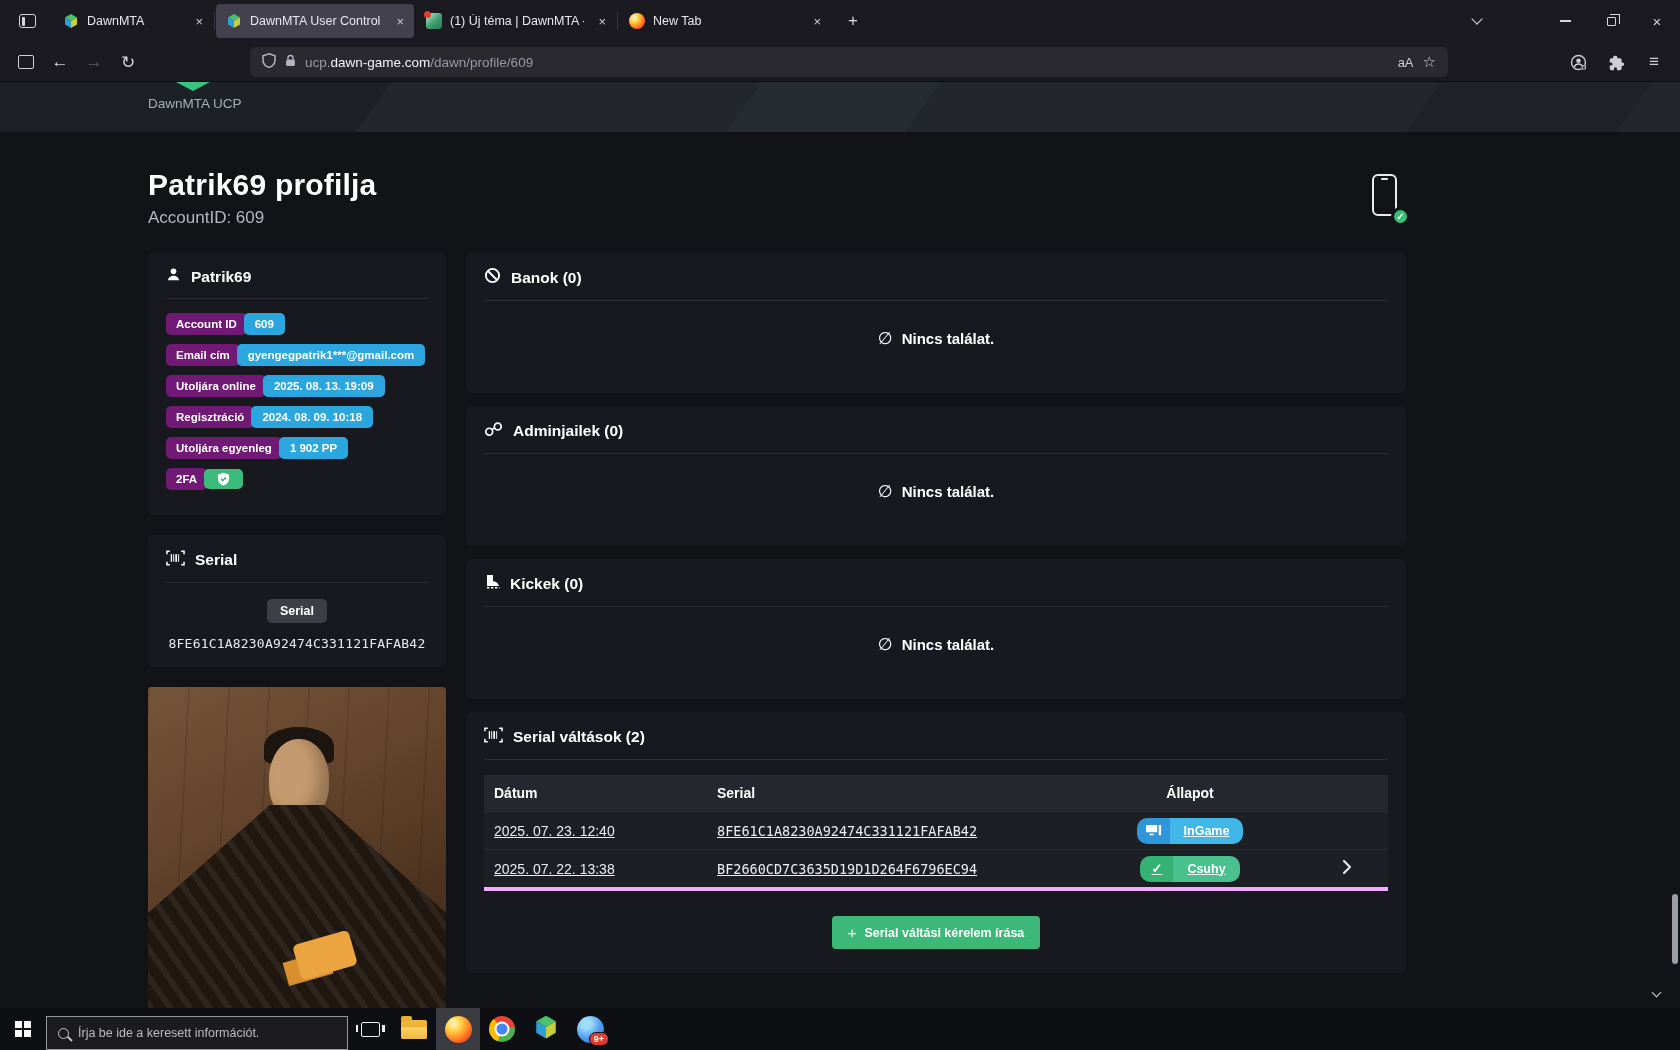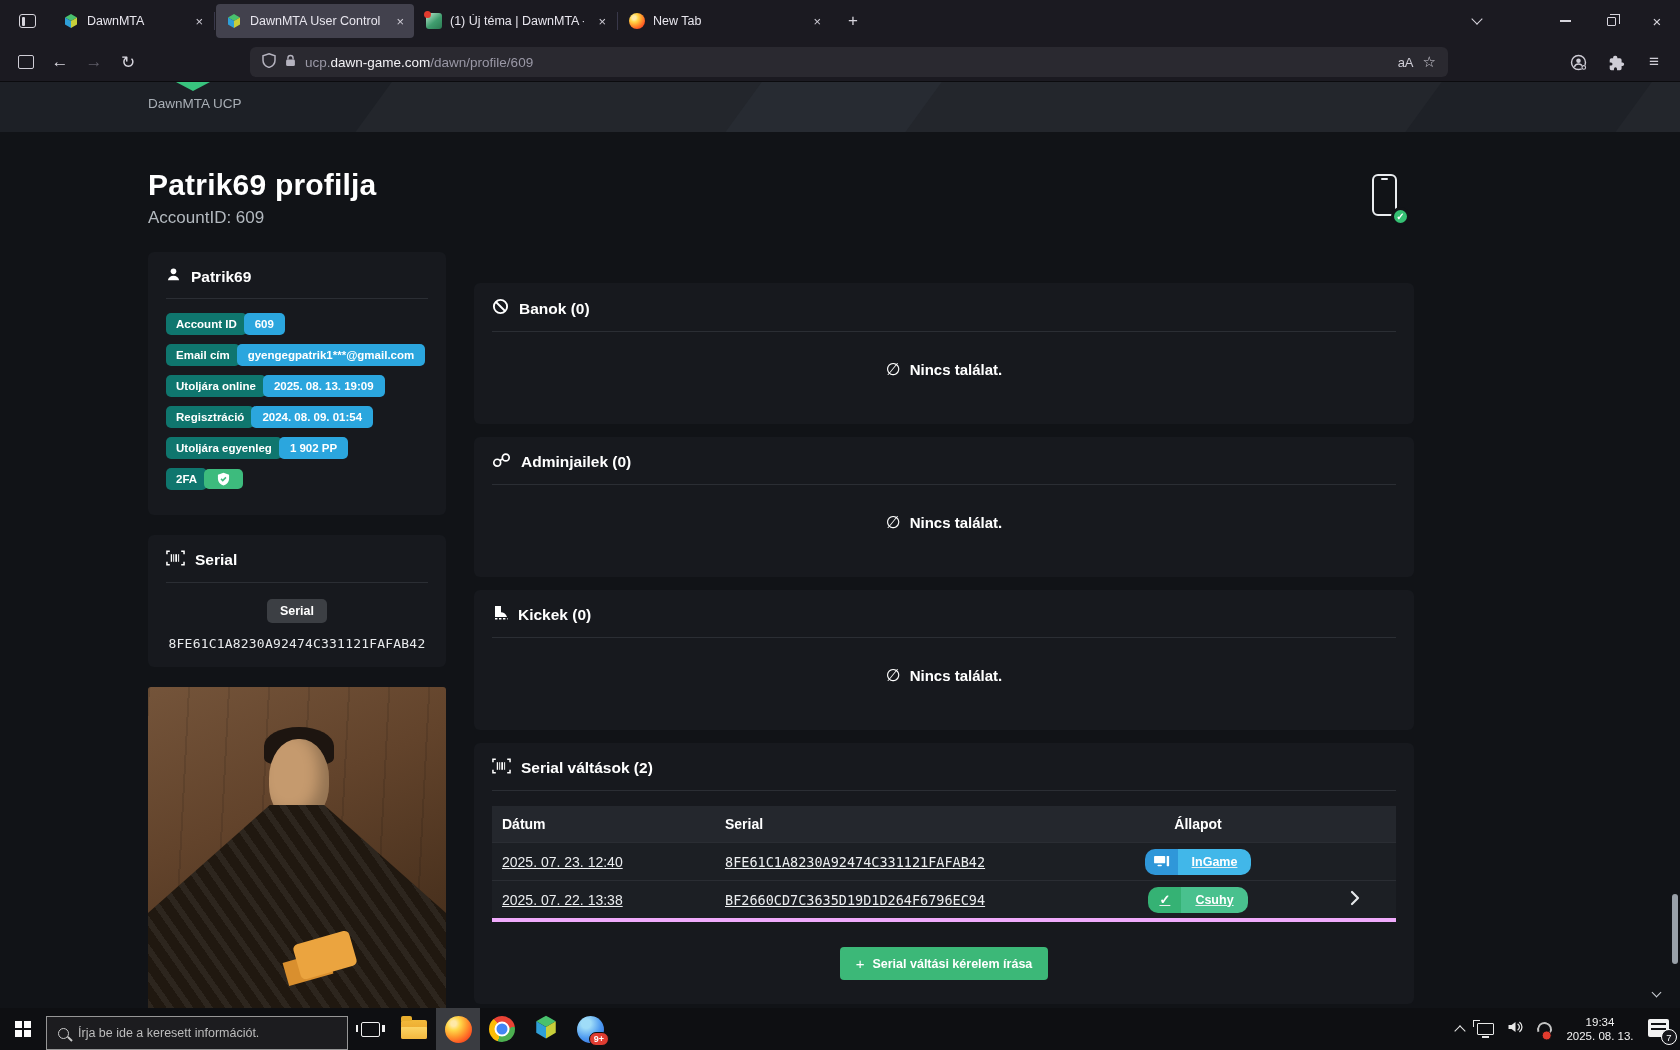--- a/index.html
+++ b/index.html
@@ -55,31 +55,31 @@
   .logo-text { position:absolute; left:148px; top:14px; font-size:13.5px; color:#a9afb6; }
 
   .content { position:relative; padding:36px 0 0 148px; width:1554px; }
   .page-title { font-size:30px; font-weight:bold; color:#fff; letter-spacing:.2px; }
   .page-sub { margin-top:6px; font-size:17px; color:#b3b9bf; }
   .phone-wrap { position:absolute; left:1372px; top:92px; width:40px; height:52px; }
   .phone-body { width:25px; height:42px; border:2.6px solid #e9ecef; border-radius:6px; position:relative; }
   .phone-body:before { content:""; position:absolute; left:7px; top:1.5px; width:7px; height:2px; border-radius:2px; background:#e9ecef; }
   .phone-check { position:absolute; right:2px; bottom:0; width:19px; height:19px; border-radius:50%; background:#35c073; border:3px solid #111317; color:#fff; font-size:10px; font-weight:bold; display:flex; align-items:center; justify-content:center; }
 
-  .columns { display:flex; gap:28px; margin-top:24px;align-items:flex-end; }
+  .columns { display:flex; gap:20px; margin-top:24px; }
   .col-left { width:298px; }
   .col-right { width:940px; }
   .card { background:#17191e; border-radius:6px; padding:15px 18px 16px; }
   .col-left .card { margin-bottom:20px; }
   .col-right .card { margin-bottom:13px; }
   .card-title { display:flex; align-items:center; gap:10px; color:#fff; font-weight:bold; font-size:15.5px; padding-bottom:12px; border-bottom:1px solid #2b2e34; }
 
   .frows { padding-top:14px; }
   .frow { display:flex; align-items:center; margin-bottom:9px; }
-  .flabel { background:#0f766e; color:#fff; font-size:11.5px; font-weight:bold; padding:4px 10px; border-radius:5px; line-height:14px; white-space:nowrap; }
+  .flabel { background:#701a75; color:#fff; font-size:11.5px; font-weight:bold; padding:4px 10px; border-radius:5px; line-height:14px; white-space:nowrap; }
   .fvalue { position:relative; background:#2ba6de; color:#fff; font-size:11.5px; font-weight:bold; padding:4px 11px; border-radius:5px; line-height:14px; margin-left:-3px; white-space:nowrap; }
   .fvalue.green { background:#3dbb7d; padding:3px 13px; display:flex; align-items:center; }
 
   .serial-badge { display:table; margin:16px auto 0; background:#3c3f44; color:#fff; font-size:12.5px; font-weight:bold; padding:5px 13px; border-radius:5px; }
   .serial-num { text-align:center; margin-top:13px; font-family:"DejaVu Sans Mono",monospace; font-size:13px; color:#e8eaec; letter-spacing:.2px; }
 
   .game-img { position:relative; width:298px; height:330px; border-radius:3px; overflow:hidden;
     background:linear-gradient(155deg,#74543a 0%,#62432b 38%,#4c331f 72%,#3a2718 100%); }
   .gi-planks { position:absolute; inset:0; background:repeating-linear-gradient(93deg, rgba(0,0,0,.10) 0 2px, transparent 2px 40px); }
   .gi-hair { position:absolute; left:116px; top:40px; width:70px; height:38px; border-radius:50% 50% 20% 20%; background:#1d1510; }
@@ -279,21 +279,21 @@
               <div class="frow">
                 <span class="flabel">Email cím</span>
                 <span class="fvalue">gyengegpatrik1***@gmail.com</span>
               </div>
               <div class="frow">
                 <span class="flabel">Utoljára online</span>
                 <span class="fvalue">2025. 08. 13. 19:09</span>
               </div>
               <div class="frow">
                 <span class="flabel">Regisztráció</span>
-                <span class="fvalue">2024. 08. 09. 01:54</span>
+                <span class="fvalue">2024. 08. 09. 10:18</span>
               </div>
               <div class="frow">
                 <span class="flabel">Utoljára egyenleg</span>
                 <span class="fvalue">1 902 PP</span>
               </div>
               <div class="frow">
                 <span class="flabel">2FA</span>
                 <span class="fvalue green">
                     <svg width="13" height="14" viewBox="0 0 14 15">
                       <path d="M7 .8l6 2v4.4c0 3.6-2.4 6-6 7.2-3.6-1.2-6-3.6-6-7.2V2.8l6-2z" fill="#fff"></path>
@@ -470,32 +470,15 @@
         <span><svg width="26" height="26" viewBox="0 0 16 16">
             <polygon points="8,1 14,4.5 8,8 2,4.5" fill="#49c16d"></polygon>
             <polygon points="2,4.5 8,8 8,15 2,11.5" fill="#2f9fd8"></polygon>
             <polygon points="14,4.5 8,8 8,15 14,11.5" fill="#c8cf3a"></polygon>
           </svg></span>
       </div>
     <div class="tbtn">
       <span class="blueapp"></span>
       <span class="app-badge">9+</span>
     </div>
-    <div class="tray">
-      <span class="cv up"></span>
-      <span class="net"></span>
-      <span><svg width="17" height="14" viewBox="0 0 16 14">
-            <path d="M1 5v4h3l4 3V2L4 5H1z" fill="#e8e8e8"></path>
-            <path d="M10.5 4.2a3.5 3.5 0 0 1 0 5.6M12.3 2.4a6 6 0 0 1 0 9.2" stroke="#e8e8e8" stroke-width="1.3" fill="none" stroke-linecap="round"></path>
-          </svg></span>
-      <span class="rec"></span>
-      <div class="clock">
-        <div>19:34</div>
-        <div>2025. 08. 13.</div>
-      </div>
-      <div class="action-center">
-        <span class="ac-glyph"></span>
-        <span class="ac-badge">7</span>
-      </div>
-    </div>
   </div>
 
 </div>
 
 </body></html>

